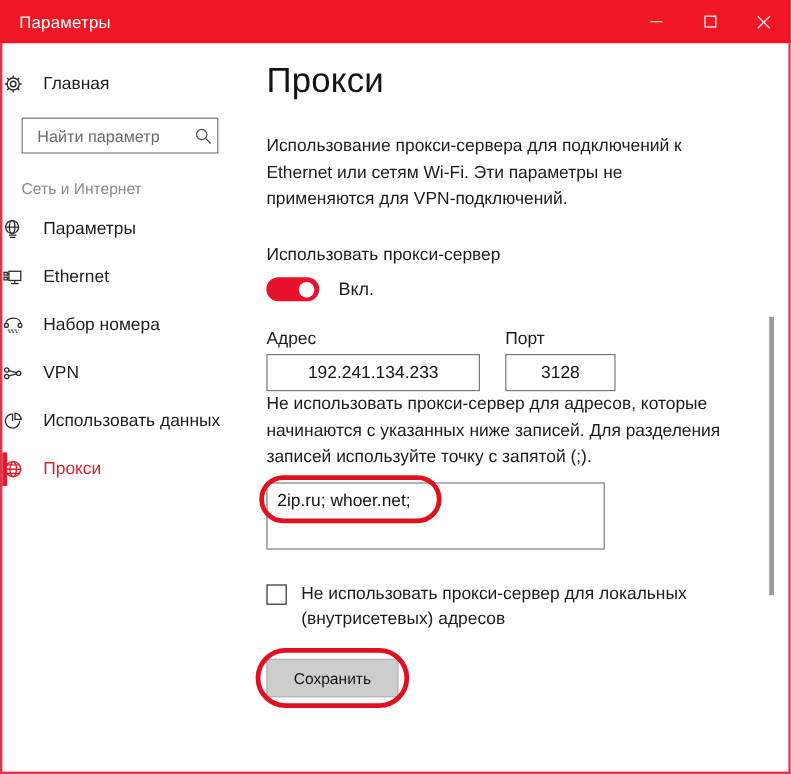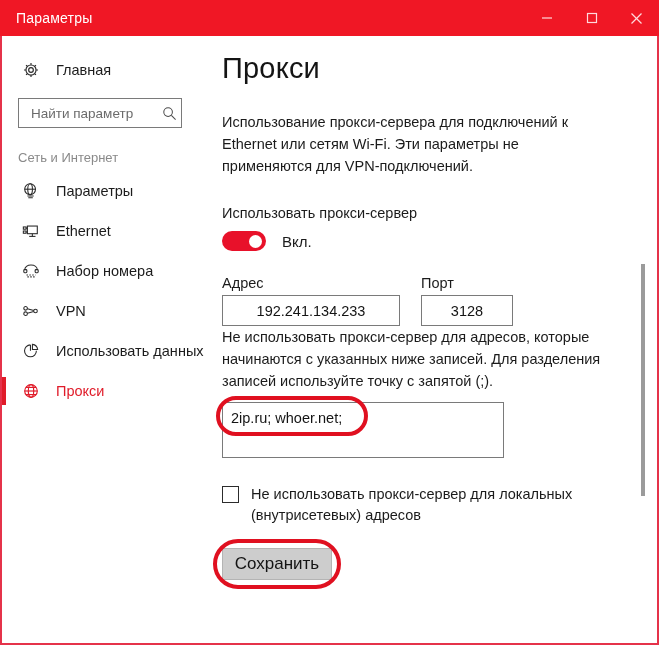--- a/index.html
+++ b/index.html
@@ -58,21 +58,21 @@
   .sidebar {
     width: 208px;
     padding-top: 14px;
     flex-shrink: 0;
     position: relative;
   }
   .nav-item {
     display: flex;
     align-items: center;
     height: 40px;
-    padding-left: 20px;
+    padding-left: 0;
     position: relative;
   }
   .nav-item .ico {
     width: 26px;
     display: flex; align-items: center; justify-content: flex-start;
     color: #2b2b2b;
     flex-shrink: 0;
   }
   .nav-item .lbl {
     font-size: 14.5px;
@@ -221,21 +221,21 @@
     color: #1b1b1b;
     margin-left: 12px;
     max-width: 340px;
   }
   .save-wrap { position: relative; margin-top: 22px; width: 110px; }
   .save-btn {
     width: 110px; height: 32px;
     background: #cdcdcd;
     border: 1px solid #b4b4b4;
     font-family: "Liberation Sans", sans-serif;
-    font-size: 17px;
+    font-size: 13px;
     color: #141414;
     cursor: pointer;
   }
   
   .annot {
     position: absolute;
     border: 4px solid #e01020;
     border-radius: 26px;
     pointer-events: none;
   }

